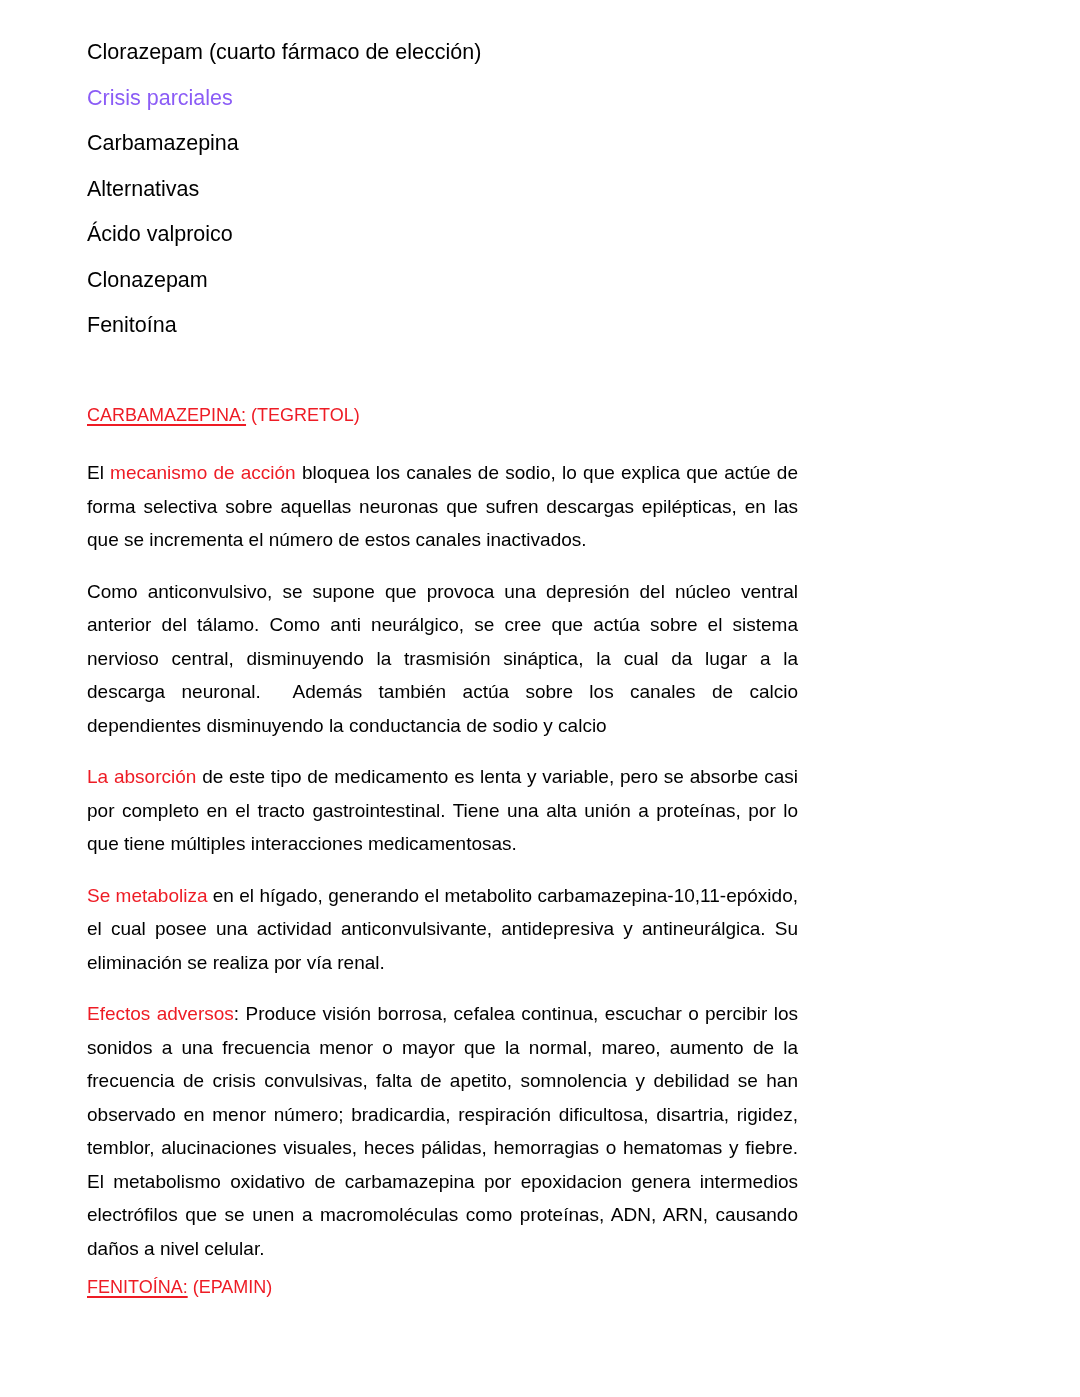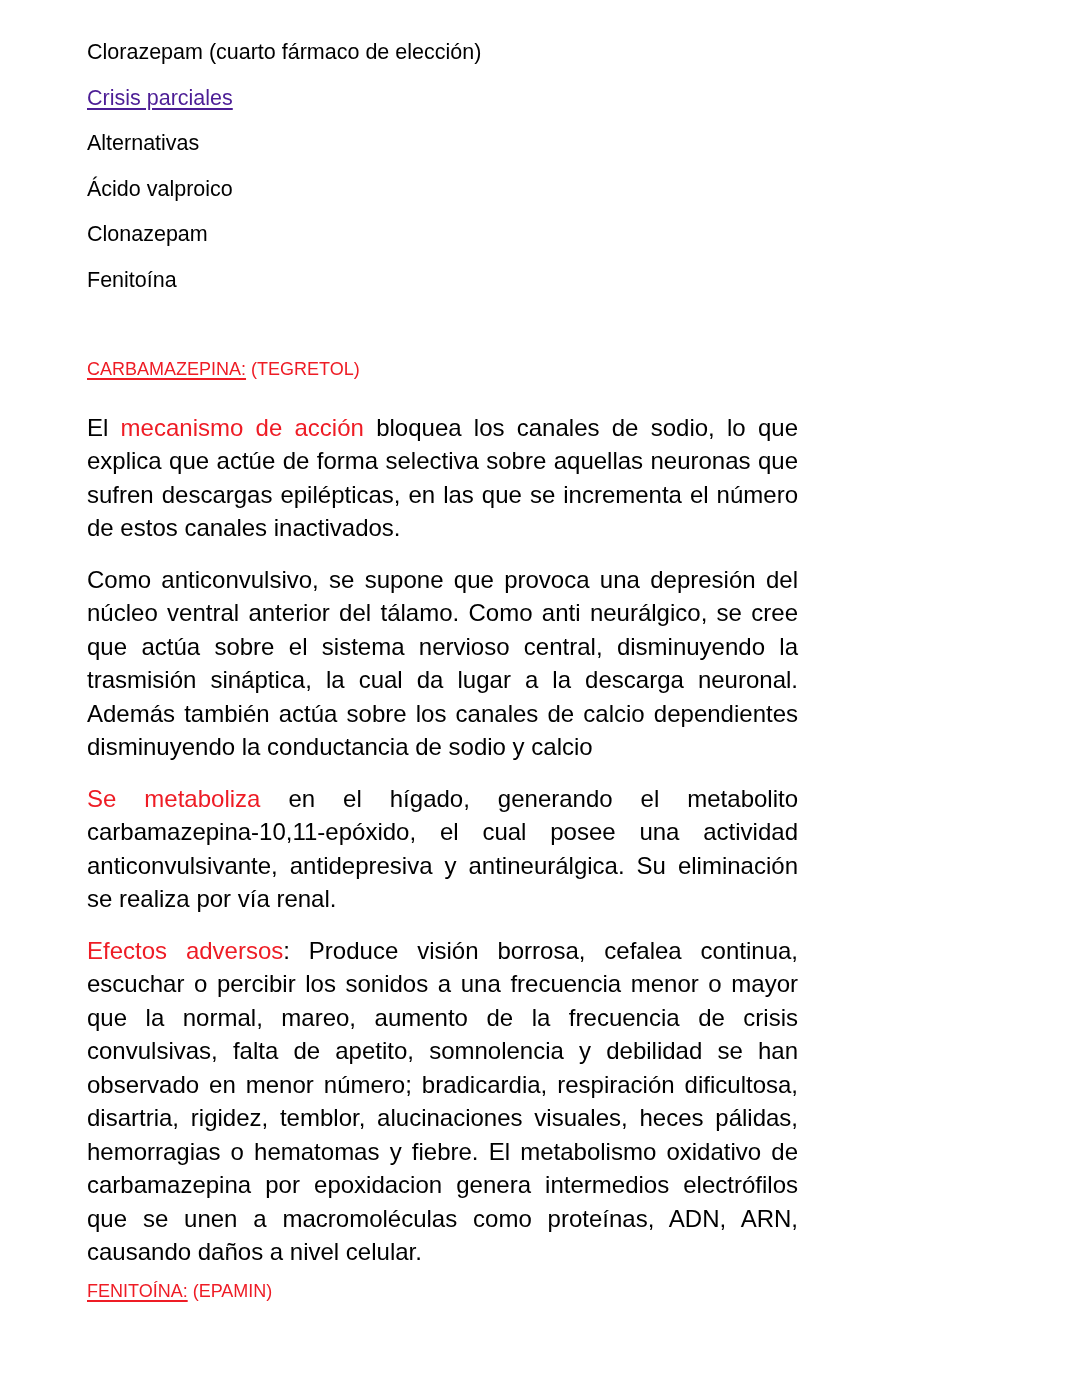--- a/index.html
+++ b/index.html
@@ -29,21 +29,21 @@
     font-size: 21.5px;
     line-height: 45.5px;
     margin: 0;
     text-align: left;
     white-space: pre-wrap;
     color: #000000;
   }
 
   
   .para {
-    font-size: 24px;
+    font-size: 19px;
     line-height: 33.5px;
     margin: 0 12px 18px 0;
     text-align: justify;
     text-justify: inter-word;
     color: #000000;
     white-space: pre-wrap;
   }
   .para:last-child { margin-bottom: 0; }
 
   
@@ -57,56 +57,57 @@
   .heading .u {
     text-decoration: underline;
     text-decoration-thickness: 1.5px;
     text-underline-offset: 3px;
   }
 
   .red {
     color: #ee1c25;
   }
   .red-underline {
-    color: #4c1d95;
-    text-decoration: underline;
+    color: #8b5cf6;
     text-decoration-thickness: 1.5px;
     text-underline-offset: 3px;
   }
 
   
   .gap-sm { height: 18px; }
   .gap-md { height: 44px; }
 </style>
 </head>
 <body>
 
 <div class="page">
 
   <div>
     <p class="line">Clorazepam (cuarto fármaco de elección)</p>
     <p class="line"><span class="red-underline">Crisis parciales</span></p>
+    <p class="line">Carbamazepina</p>
     <p class="line">Alternativas</p>
     <p class="line">Ácido valproico</p>
     <p class="line">Clonazepam</p>
     <p class="line">Fenitoína</p>
   </div>
 
   <div class="gap-md"></div>
 
   <div>
 
     <p class="heading"><span class="u">CARBAMAZEPINA:</span><span> (TEGRETOL)</span></p>
 
     <div class="gap-sm"></div>
 
     <p class="para"><span>El </span><span class="red">mecanismo de acción</span><span> bloquea los canales de sodio, lo que explica que actúe de forma selectiva sobre aquellas neuronas que sufren descargas epilépticas, en las que se incrementa el número de estos canales inactivados.</span></p>
 
     <p class="para"><span>Como anticonvulsivo, se supone que provoca una depresión del núcleo ventral anterior del tálamo. Como anti neurálgico, se cree que actúa sobre el sistema nervioso central, disminuyendo la trasmisión sináptica, la cual da lugar a la descarga neuronal.  Además también actúa sobre los canales de calcio dependientes disminuyendo la conductancia de sodio y calcio</span></p>
 
+    <p class="para"><span class="red">La absorción</span><span> de este tipo de medicamento es lenta y variable, pero se absorbe casi por completo en el tracto gastrointestinal. Tiene una alta unión a proteínas, por lo que tiene múltiples interacciones medicamentosas.</span></p>
 
     <p class="para"><span class="red">Se metaboliza</span><span> en el hígado, generando el metabolito carbamazepina-10,11-epóxido, el cual posee una actividad anticonvulsivante, antidepresiva y antineurálgica. Su eliminación se realiza por vía renal.</span></p>
 
     <p class="para"><span class="red">Efectos adversos</span><span>: Produce visión borrosa, cefalea continua, escuchar o percibir los sonidos a una frecuencia menor o mayor que la normal, mareo, aumento de la frecuencia de crisis convulsivas, falta de apetito, somnolencia y debilidad se han observado en menor número; bradicardia, respiración dificultosa, disartria, rigidez, temblor, alucinaciones visuales, heces pálidas, hemorragias o hematomas y fiebre. El metabolismo oxidativo de carbamazepina por epoxidacion genera intermedios electrófilos que se unen a macromoléculas como proteínas, ADN, ARN, causando daños a nivel celular.</span></p>
   </div>
 
   <div>
 
     <p class="heading"><span class="u">FENITOÍNA:</span><span> (EPAMIN)</span></p>
 

